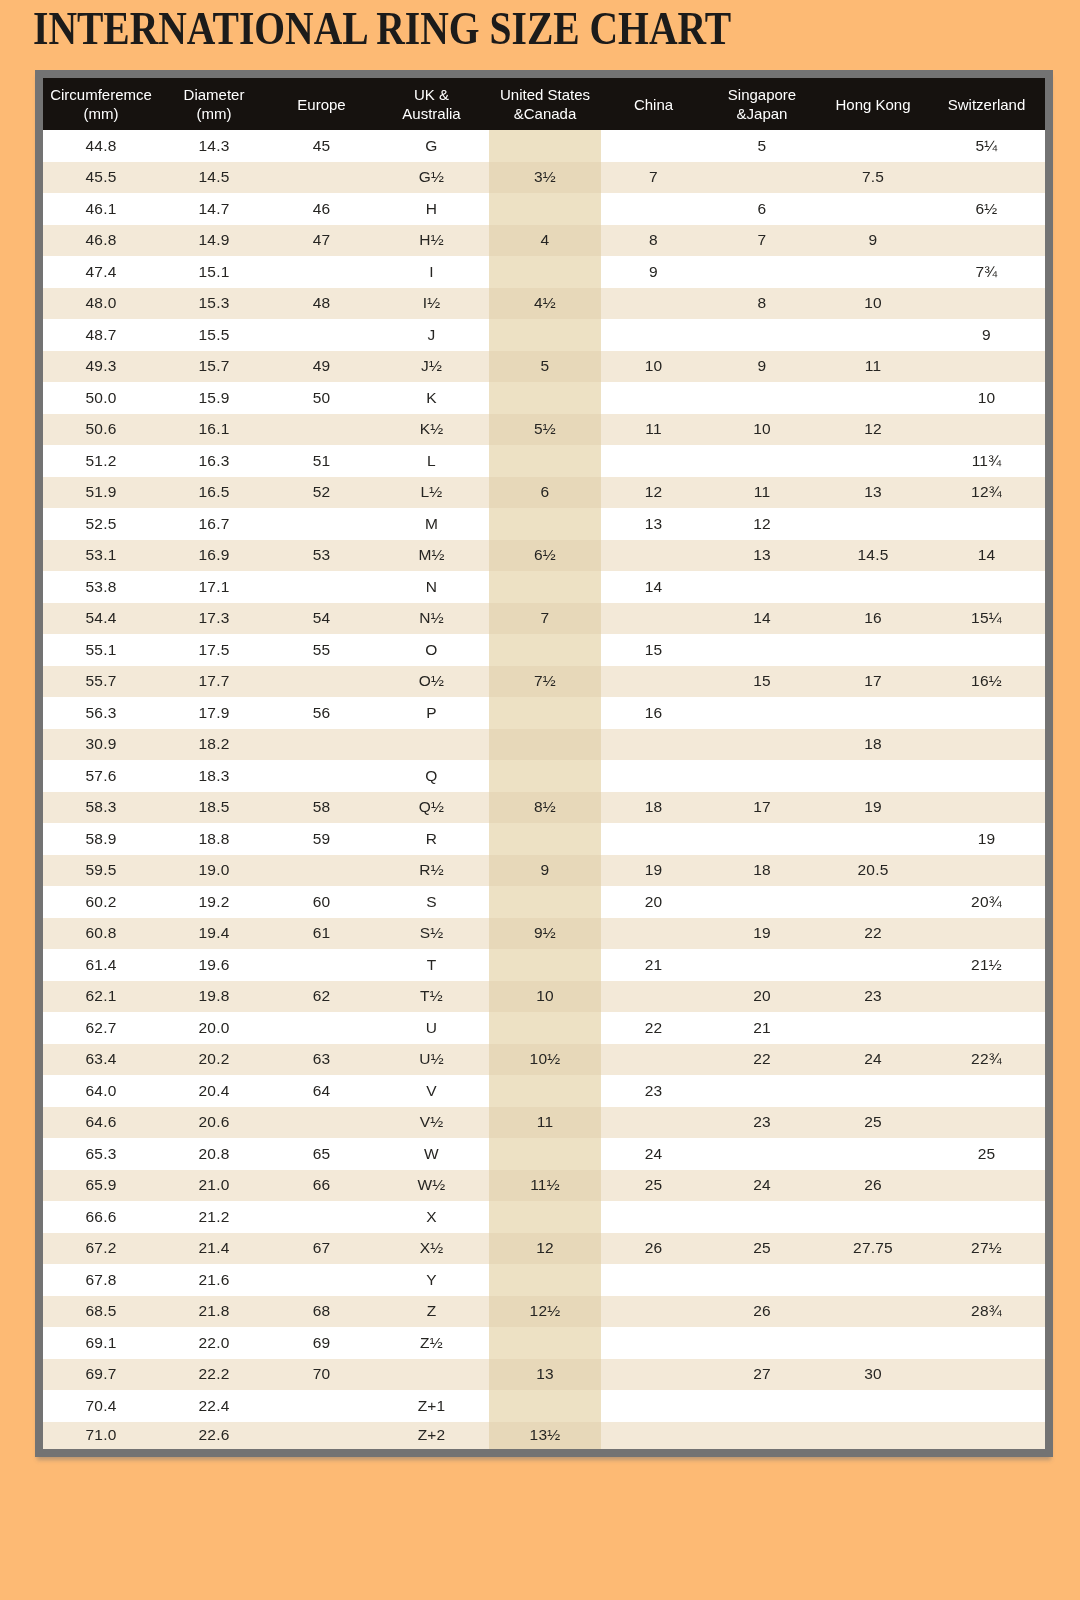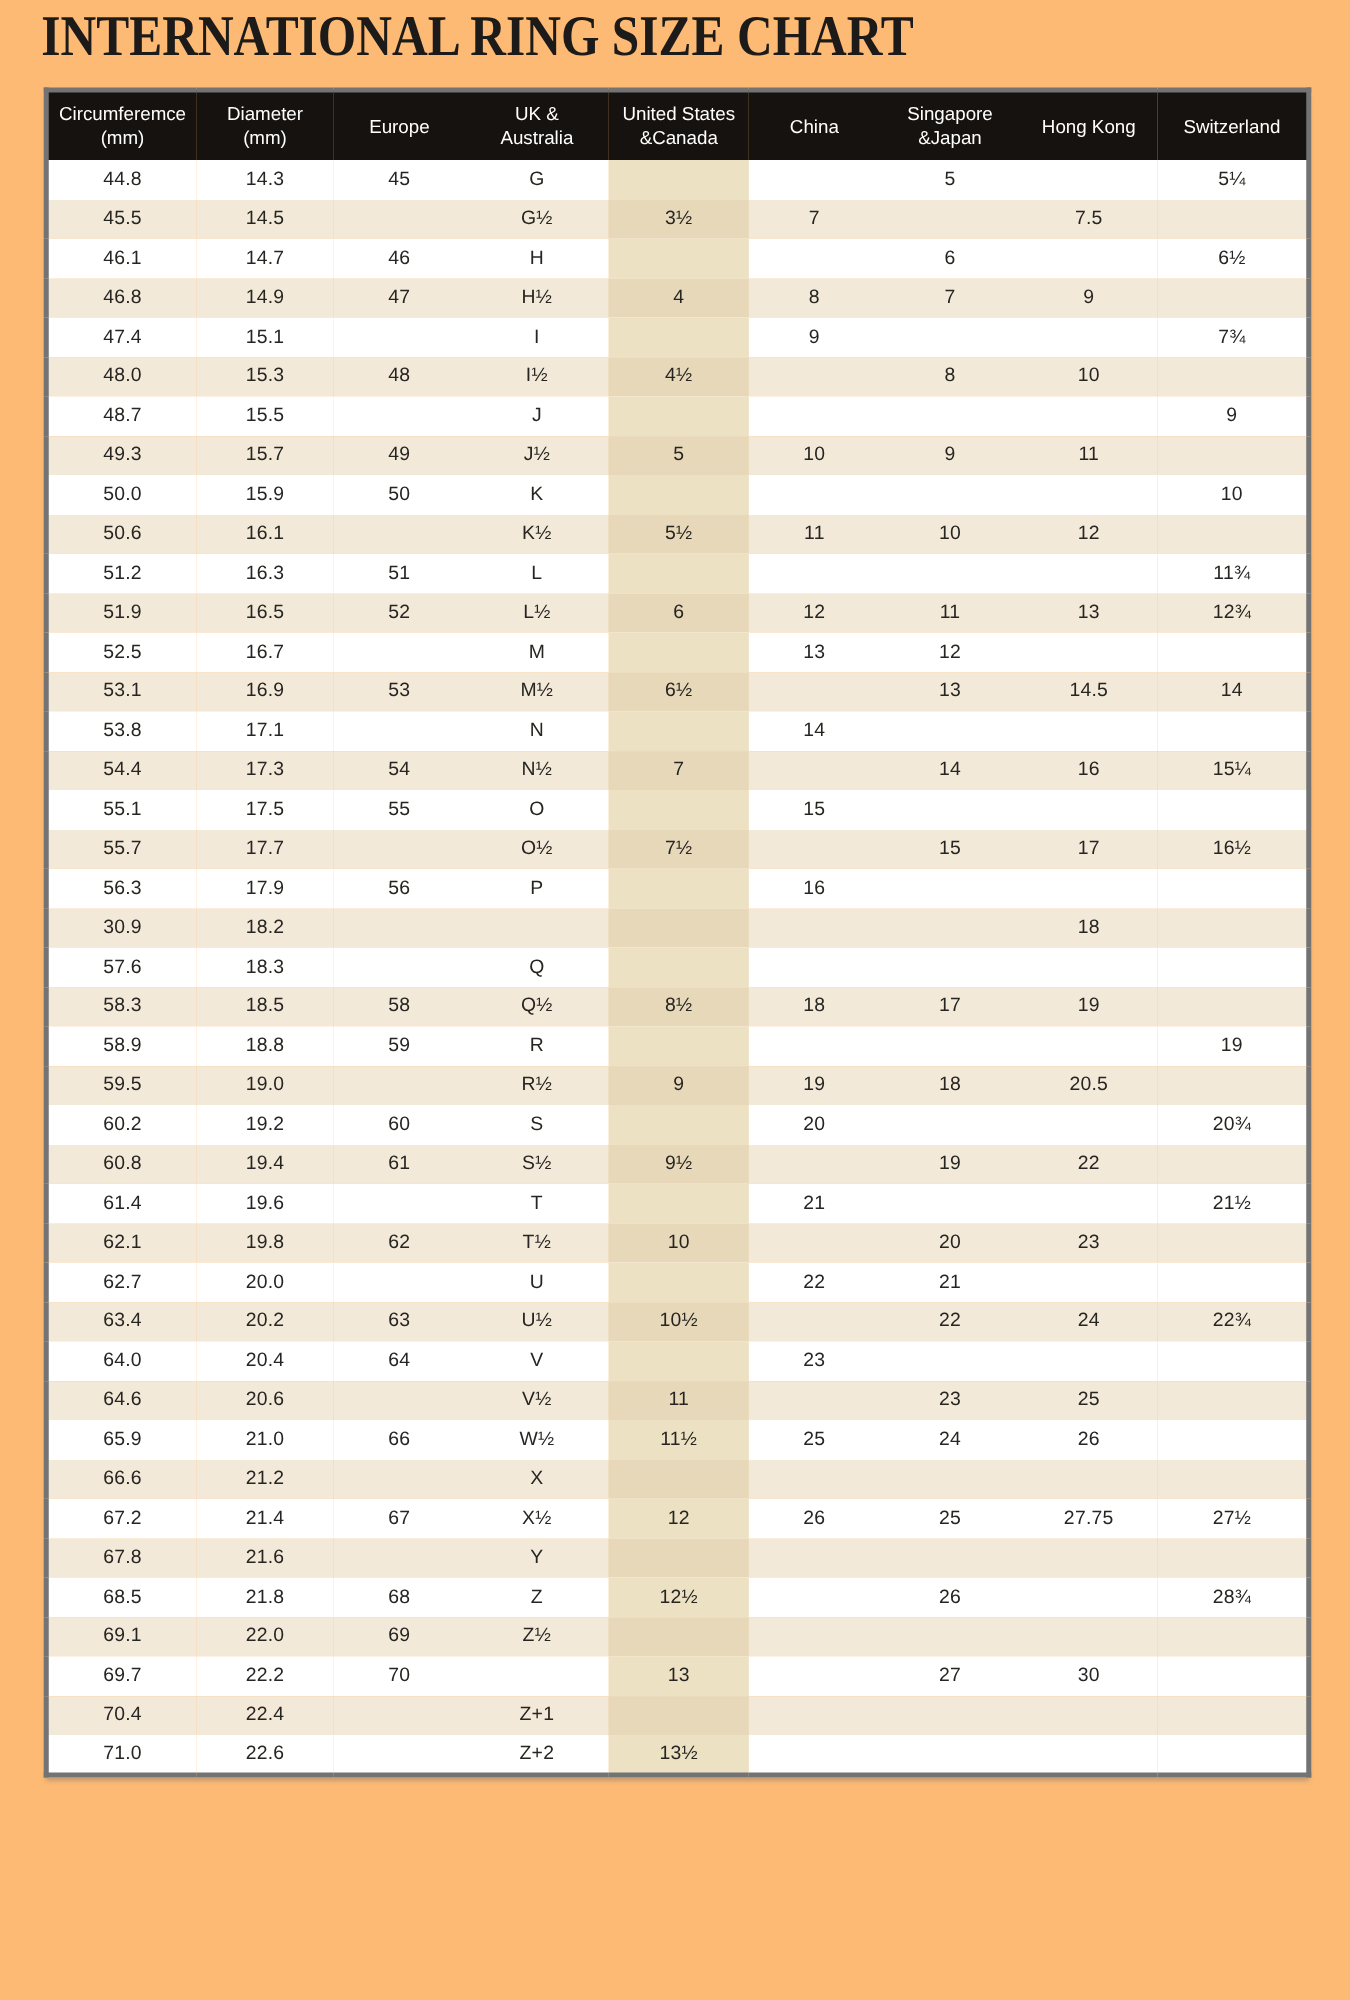--- a/index.html
+++ b/index.html
@@ -26,21 +26,21 @@
     transform-origin: left center;
     white-space: nowrap;
   }
   .ring-table {
     position: absolute;
     left: 35px;
     top: 70px;
     width: 1010px;
     border-collapse: collapse;
     table-layout: fixed;
-    border: 4px solid #737373;
+    border: 8px solid #737373;
     box-shadow: 0 5px 4px -2px rgba(110,110,110,0.45);
   }
   .ring-table thead th {
     background: #16120f;
     color: #ffffff;
     font-weight: 400;
     font-size: 15px;
     line-height: 19px;
     height: 56px;
     text-align: center;
@@ -443,20 +443,31 @@
           <td>20.6</td>
           <td></td>
           <td>V½</td>
           <td class="us-col">11</td>
           <td></td>
           <td>23</td>
           <td>25</td>
           <td></td>
         </tr>
         <tr>
+          <td>65.3</td>
+          <td>20.8</td>
+          <td>65</td>
+          <td>W</td>
+          <td class="us-col"></td>
+          <td>24</td>
+          <td></td>
+          <td></td>
+          <td>25</td>
+        </tr>
+        <tr>
           <td>65.9</td>
           <td>21.0</td>
           <td>66</td>
           <td>W½</td>
           <td class="us-col">11½</td>
           <td>25</td>
           <td>24</td>
           <td>26</td>
           <td></td>
         </tr>

